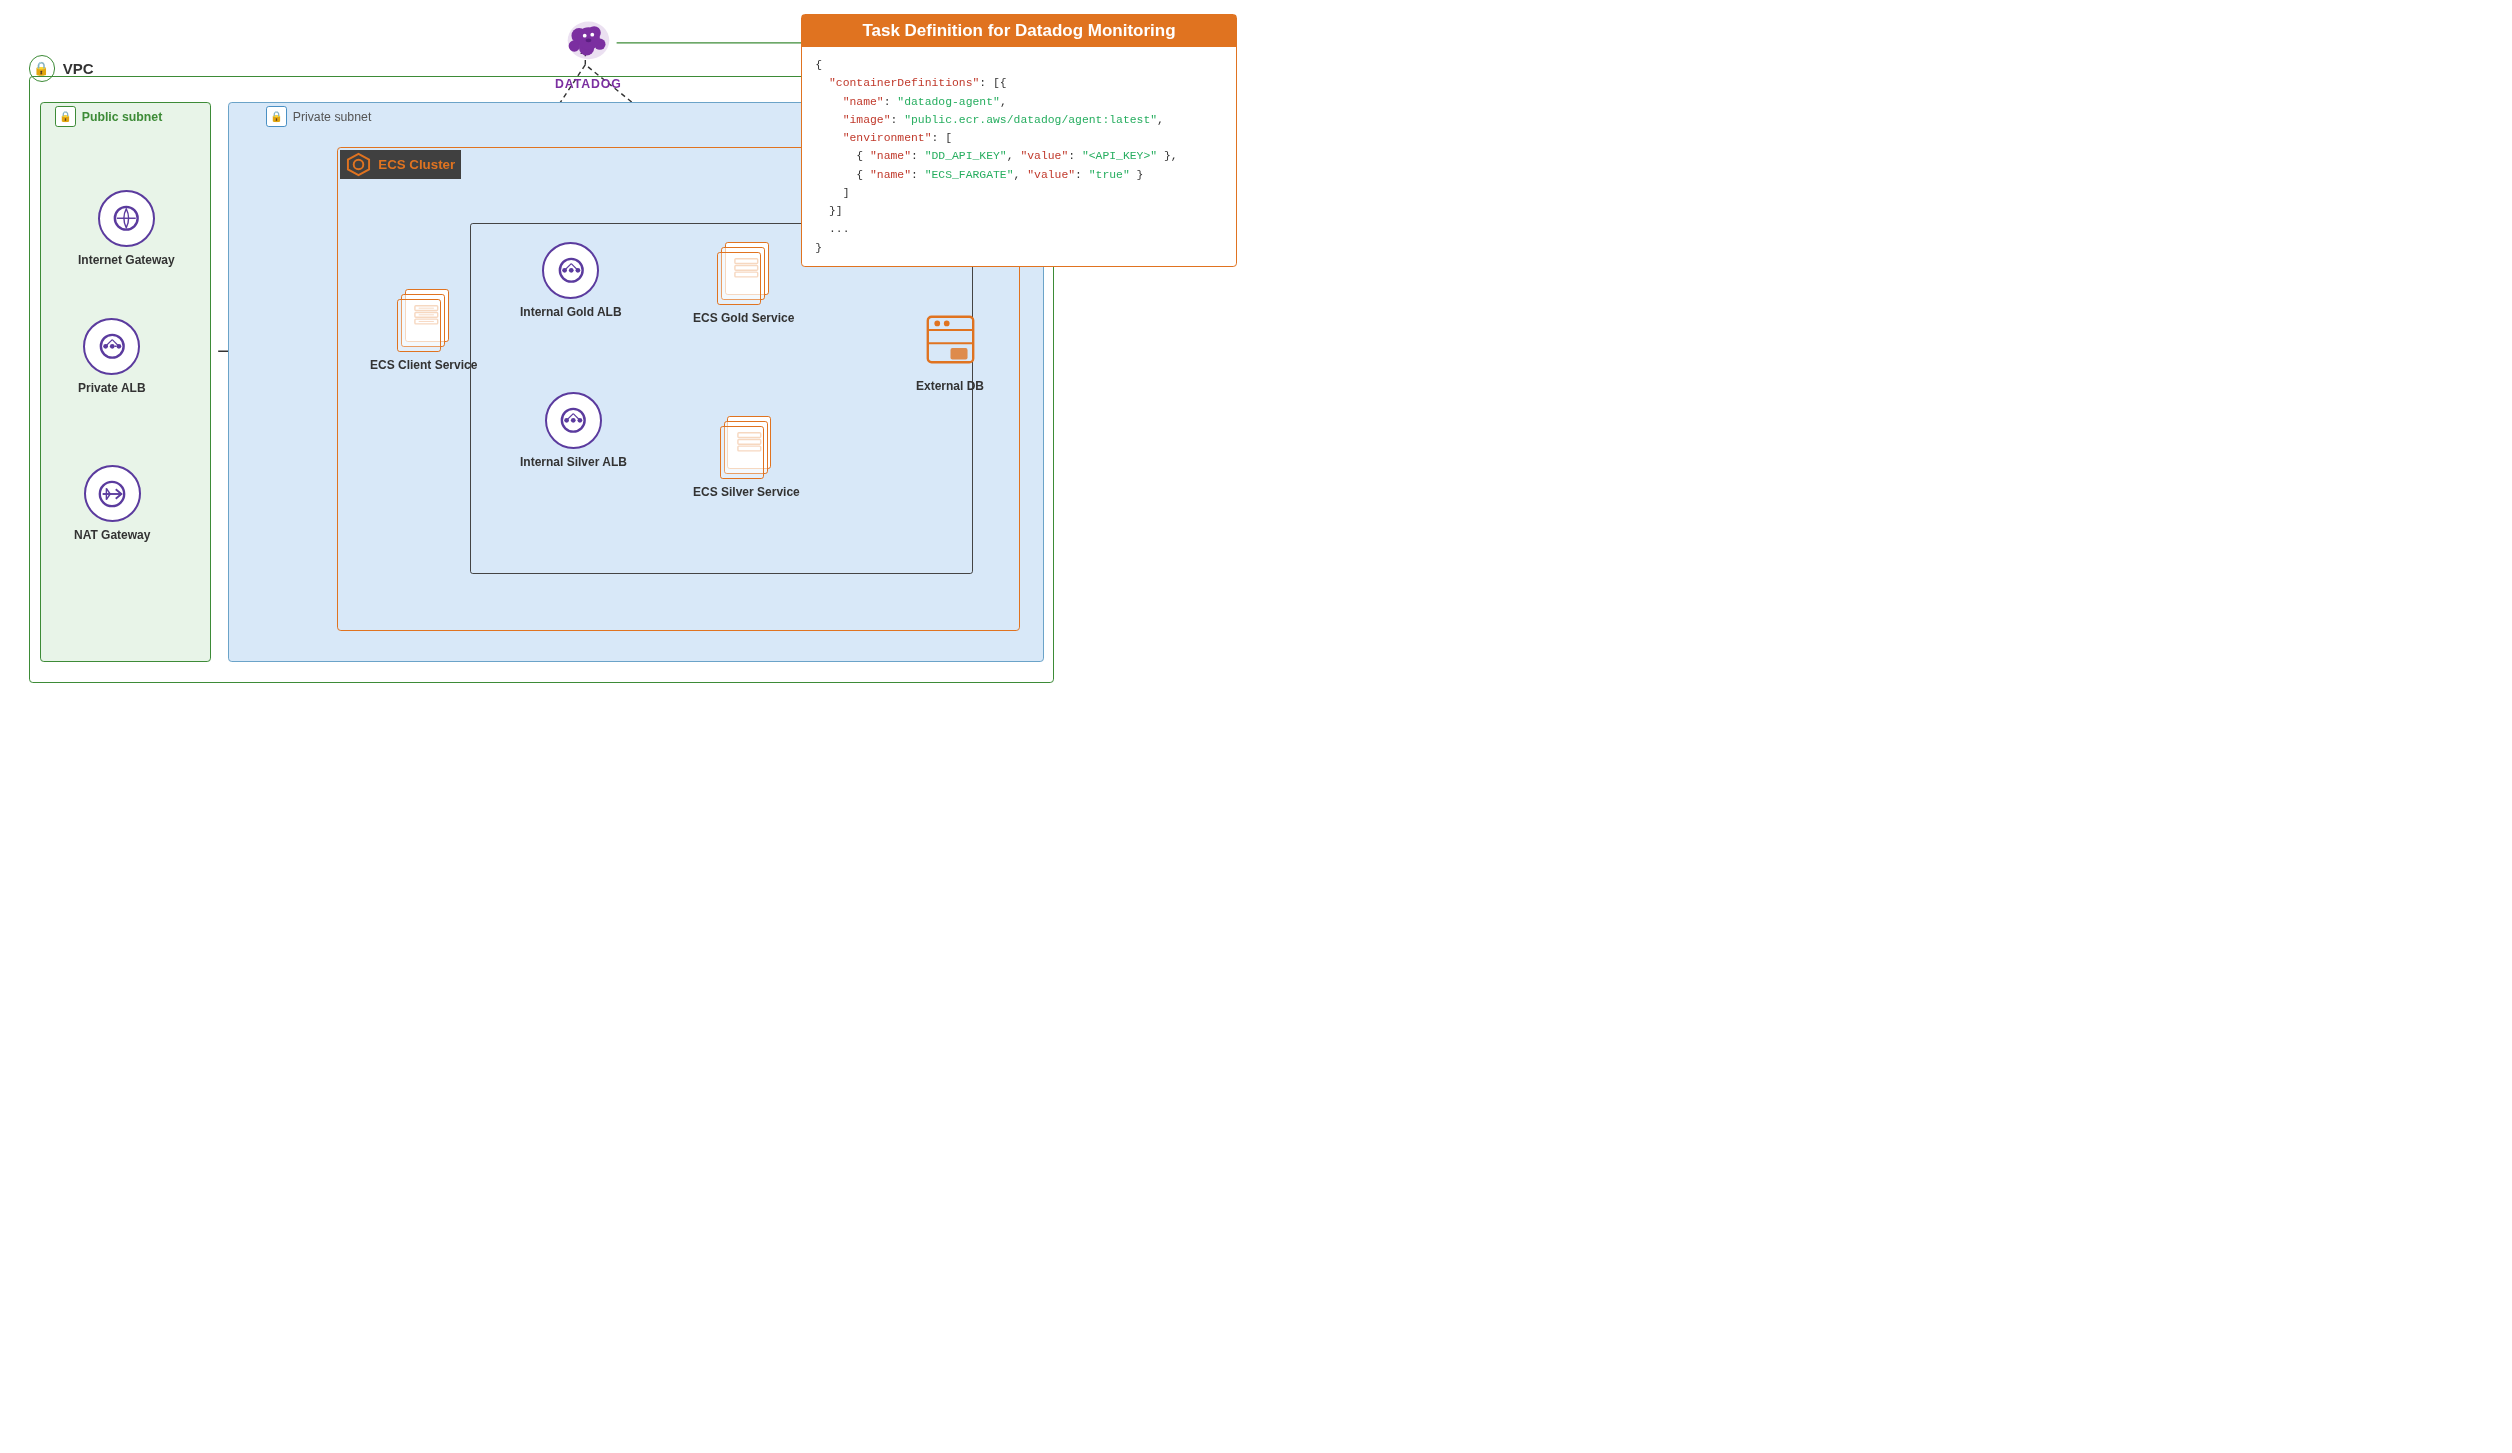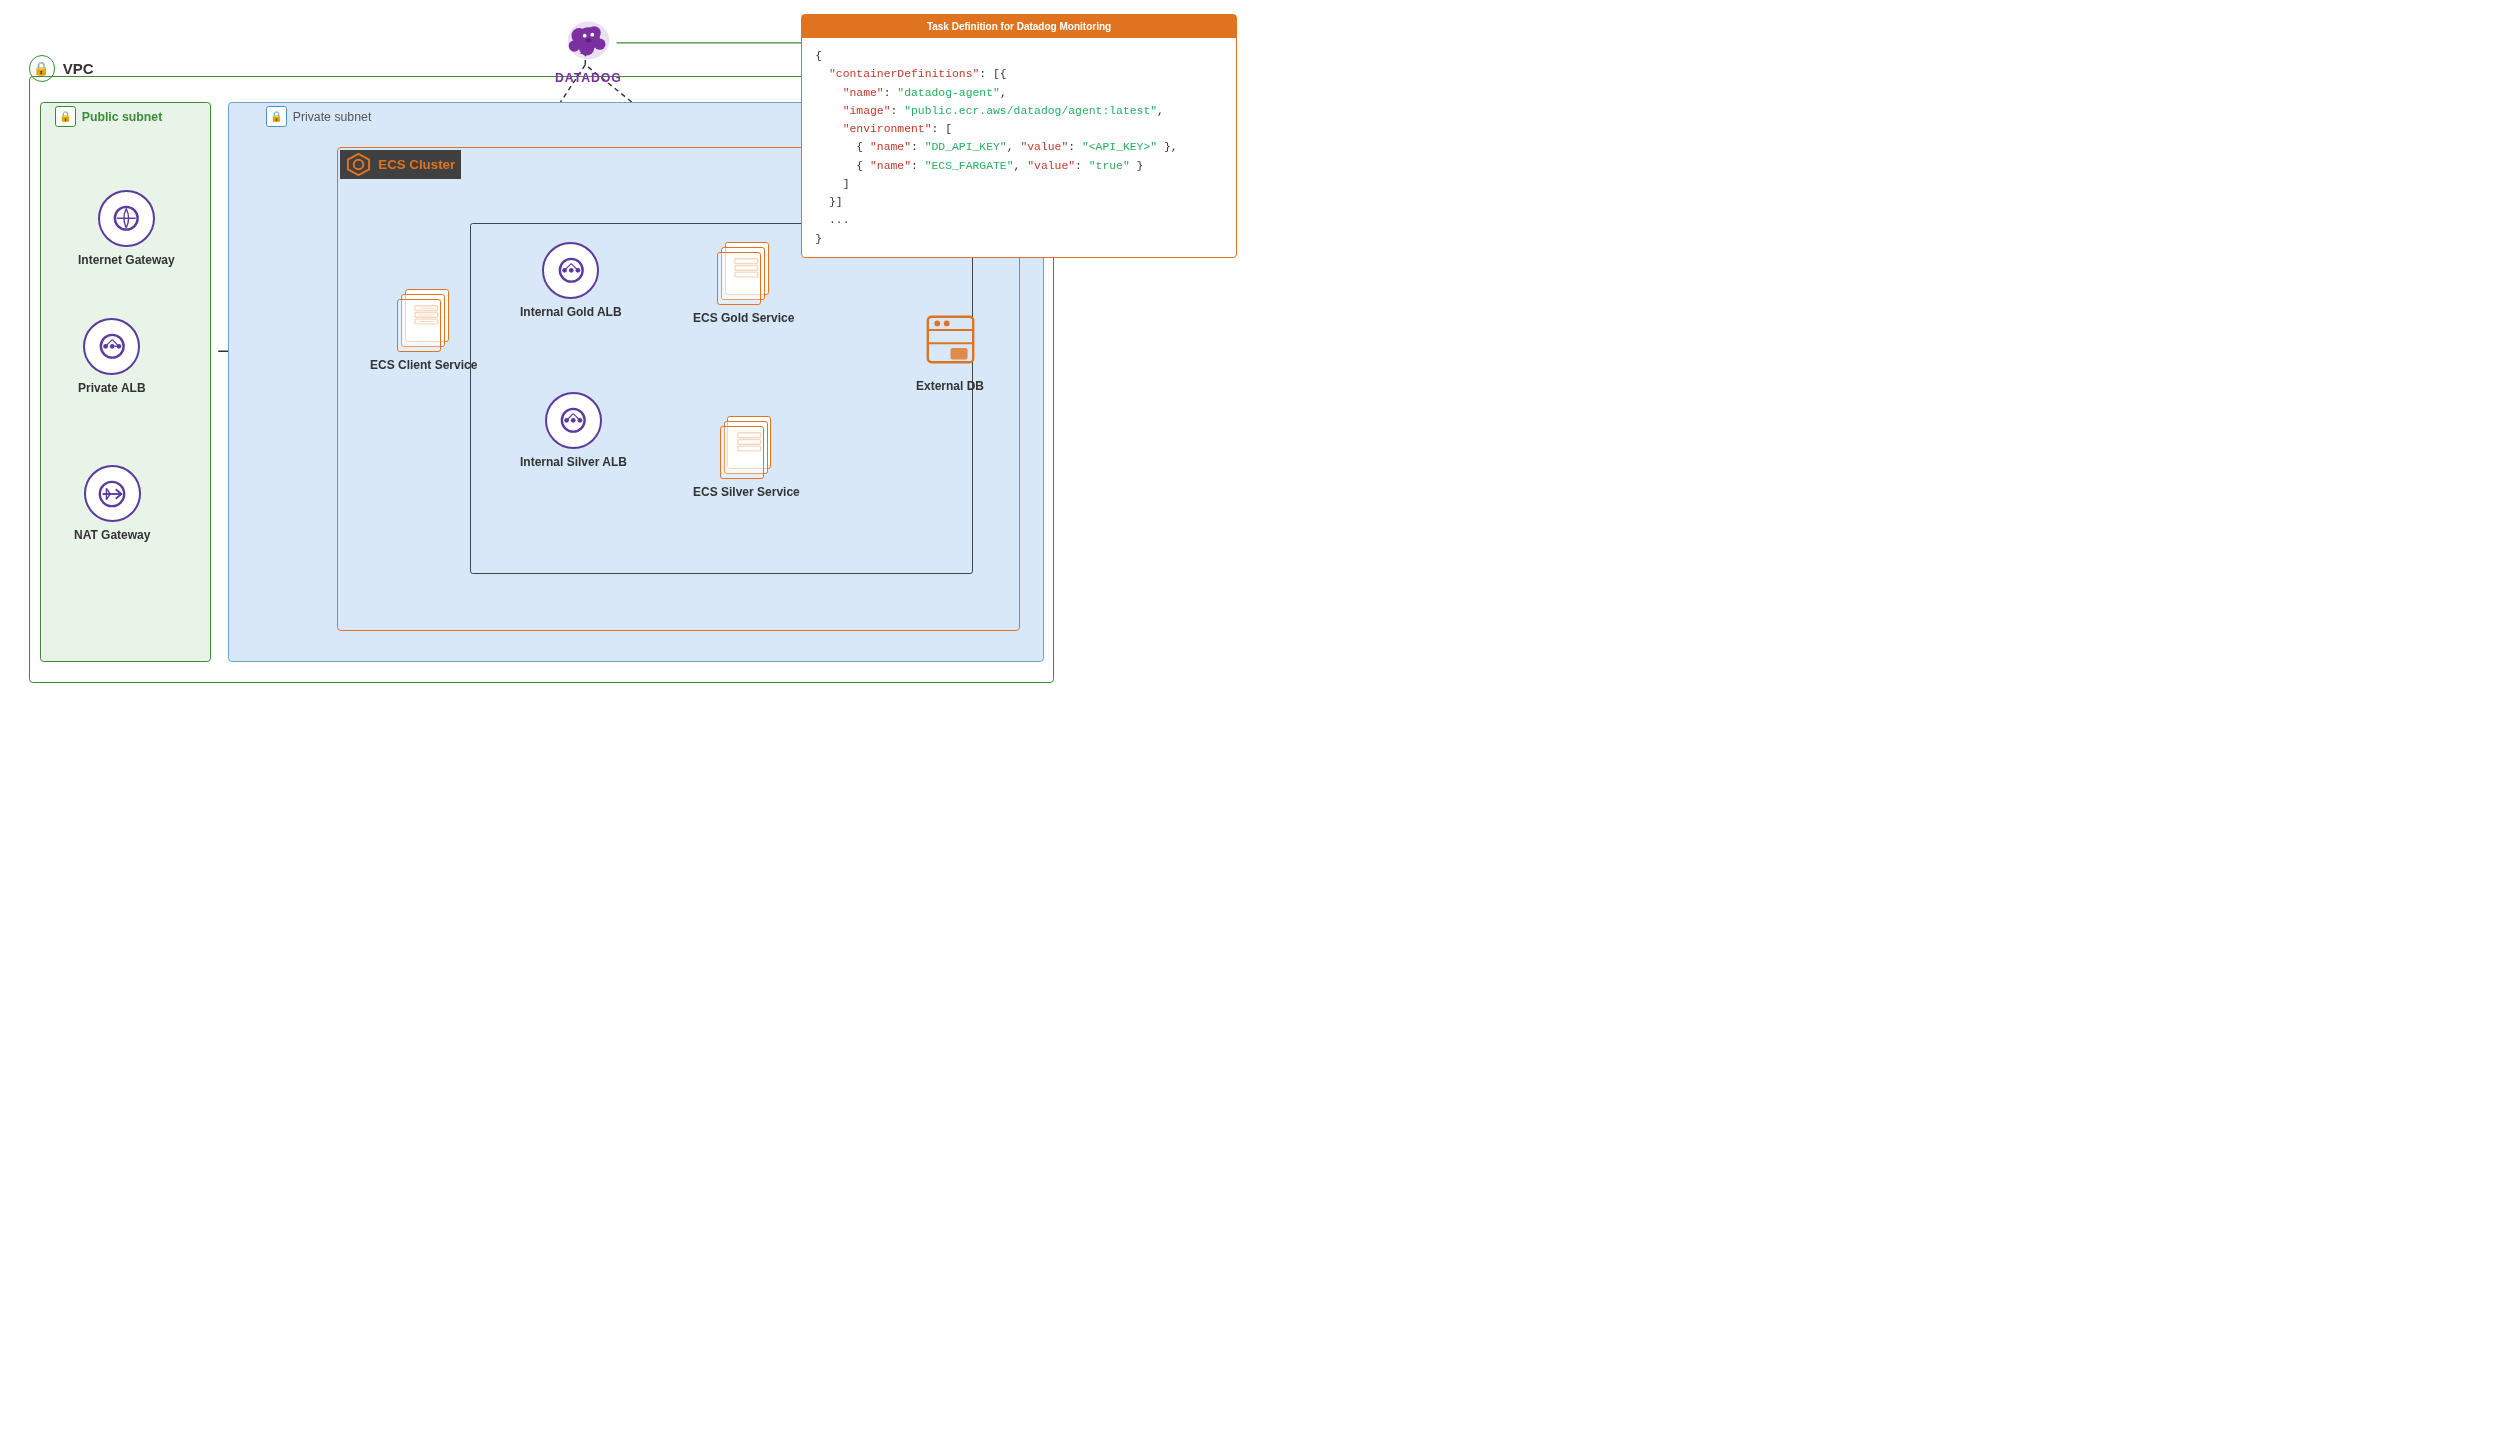--- a/index.html
+++ b/index.html
@@ -219,21 +219,21 @@
       border: 1.9px solid #e07320;
       border-radius: 3.8px;
       font-size: 11.4px;
     }
 
     .task-def-header {
       background: #e07320;
       color: #fff;
       font-weight: 700;
       padding: 5.7px 11.4px;
-      font-size: 10px;
+      font-size: 17px;
       text-align: center;
     }
 
     .task-def-body {
       padding: 9.5px 13.3px;
       font-family: 'Courier New', monospace;
       font-size: 11.4px;
       line-height: 1.6;
       color: #333;
     }
@@ -242,21 +242,21 @@
     .json-str { color: #27ae60; }
     .json-plain { color: #333; }
 
     
     .datadog-node {
       position: absolute;
       left: 555px;
       top: 9.5px;
       display: flex;
       flex-direction: column;
-      gap: 4px;
+      gap: 10px;
     }
 
     .datadog-icon {
       width: 66px;
       height: 57px;
       display: flex;
       align-items: center;
       justify-content: center;
     }
 

